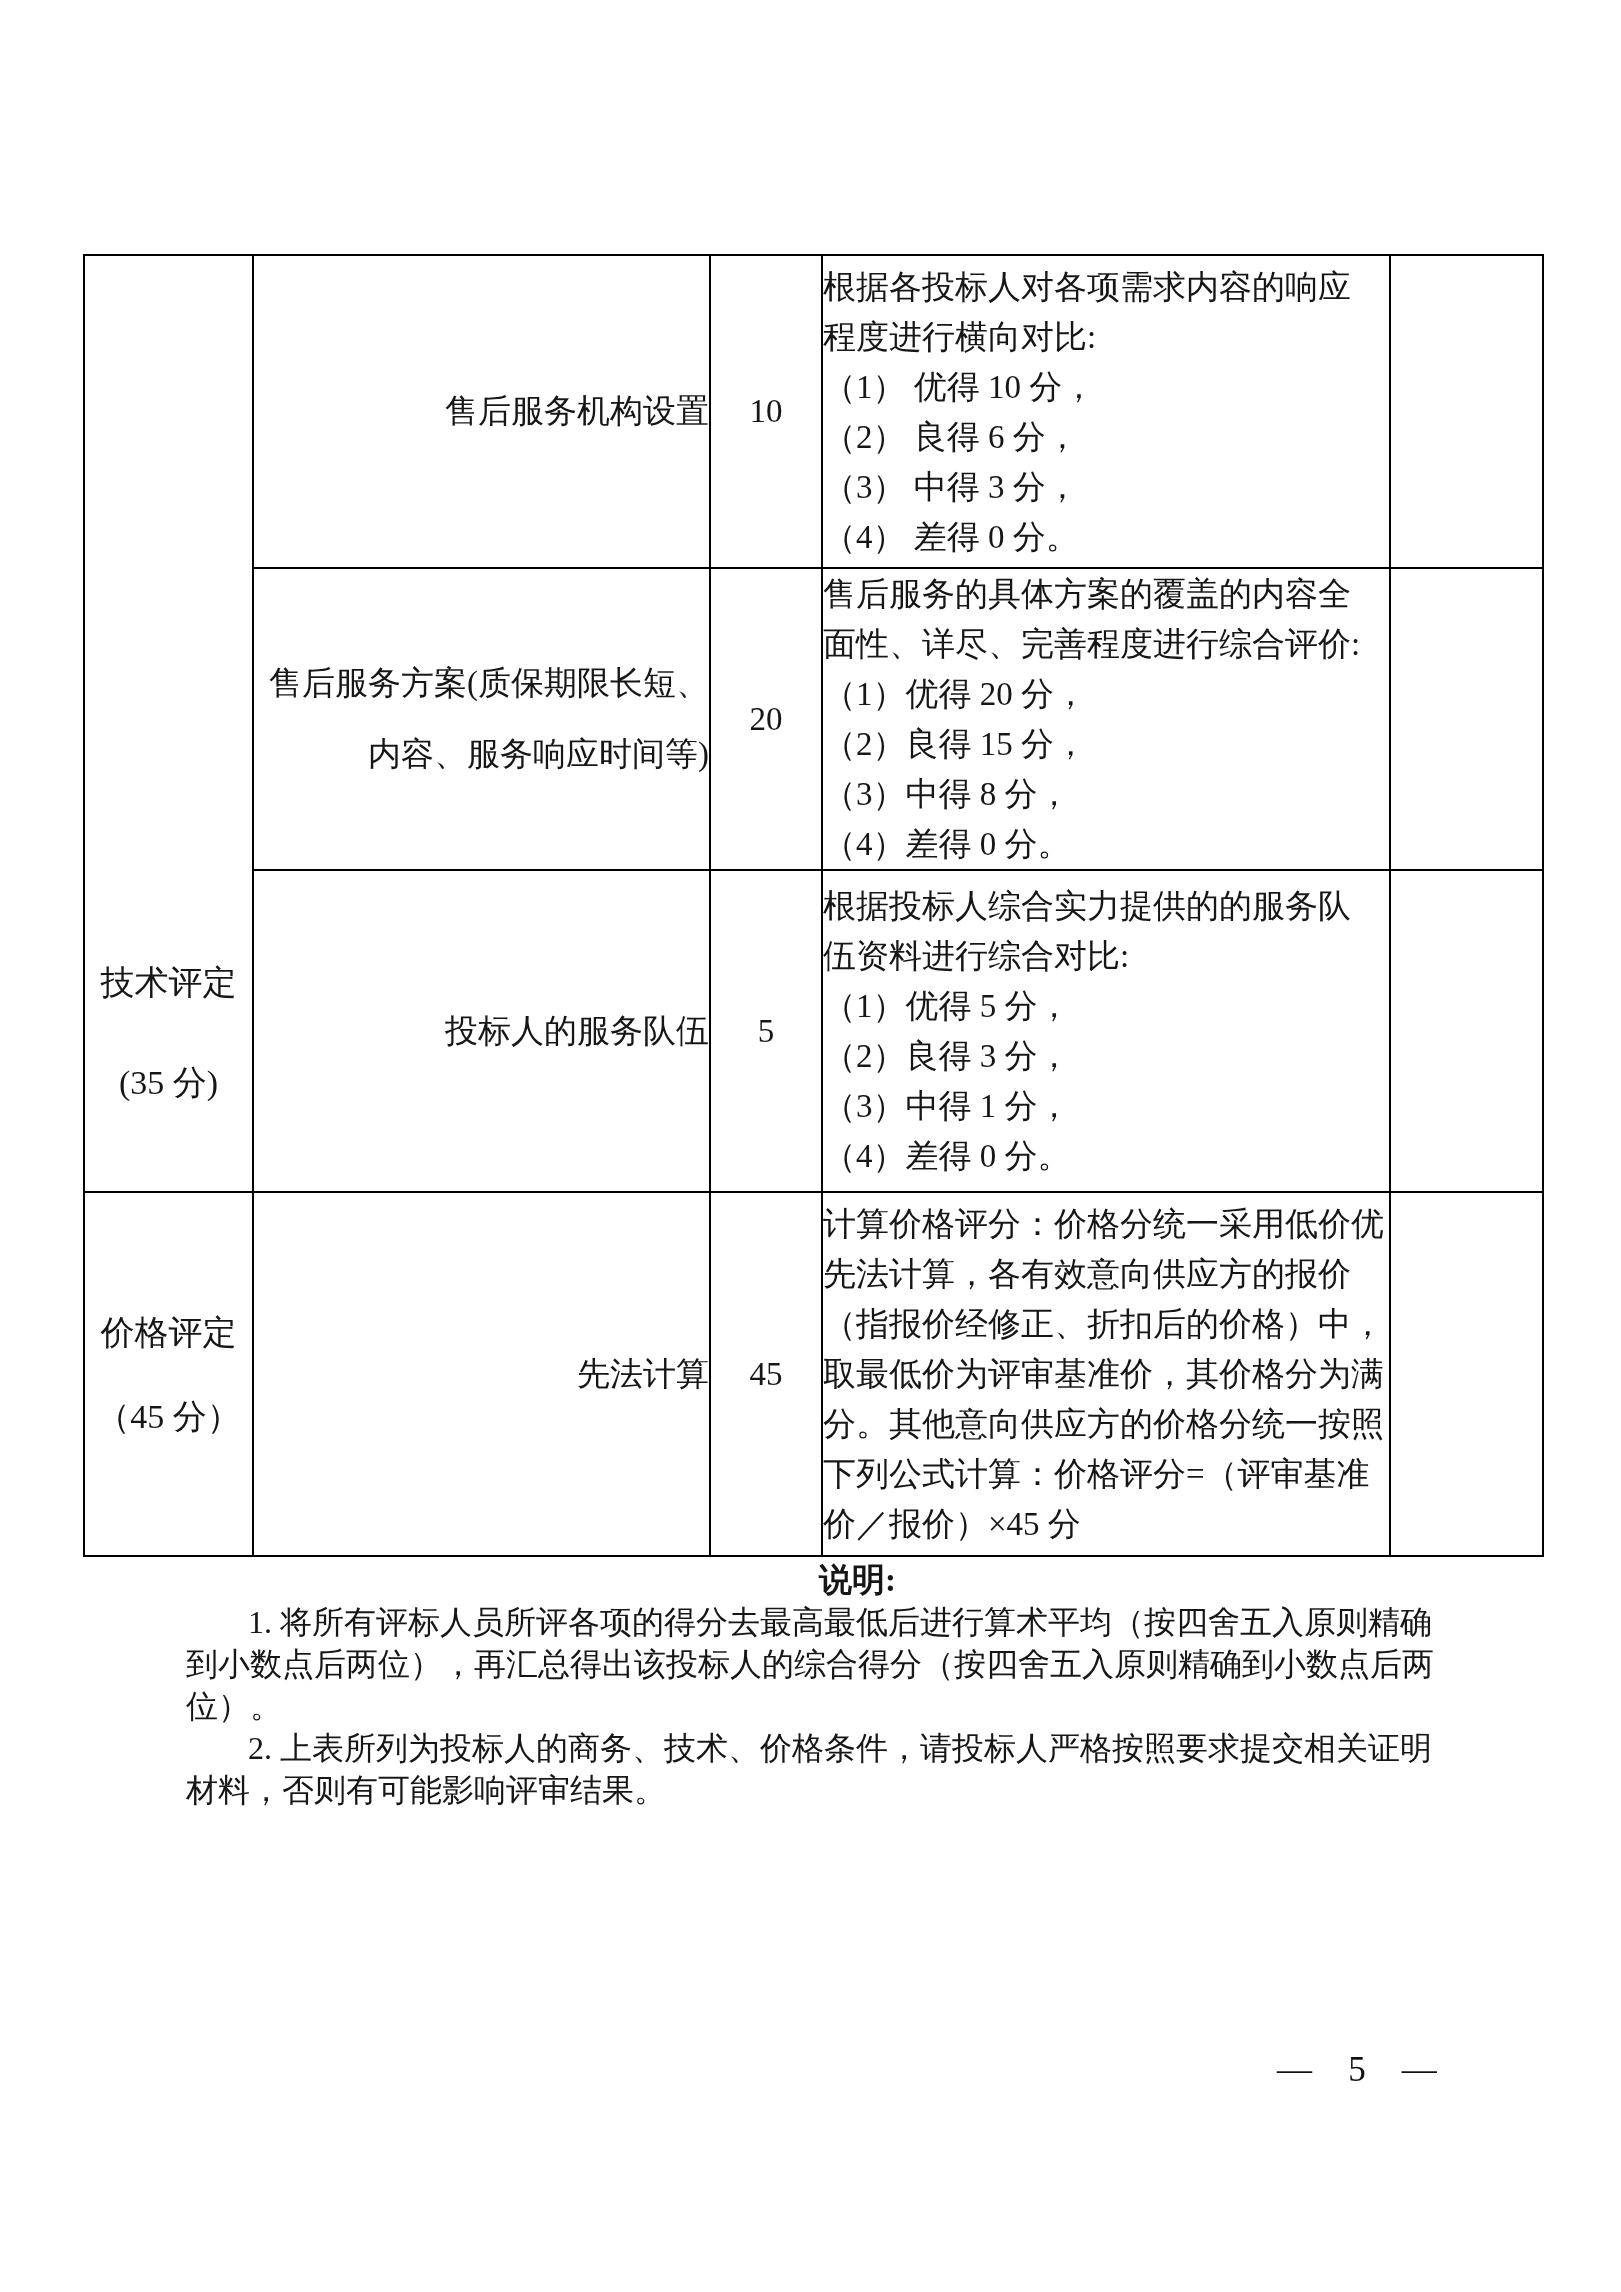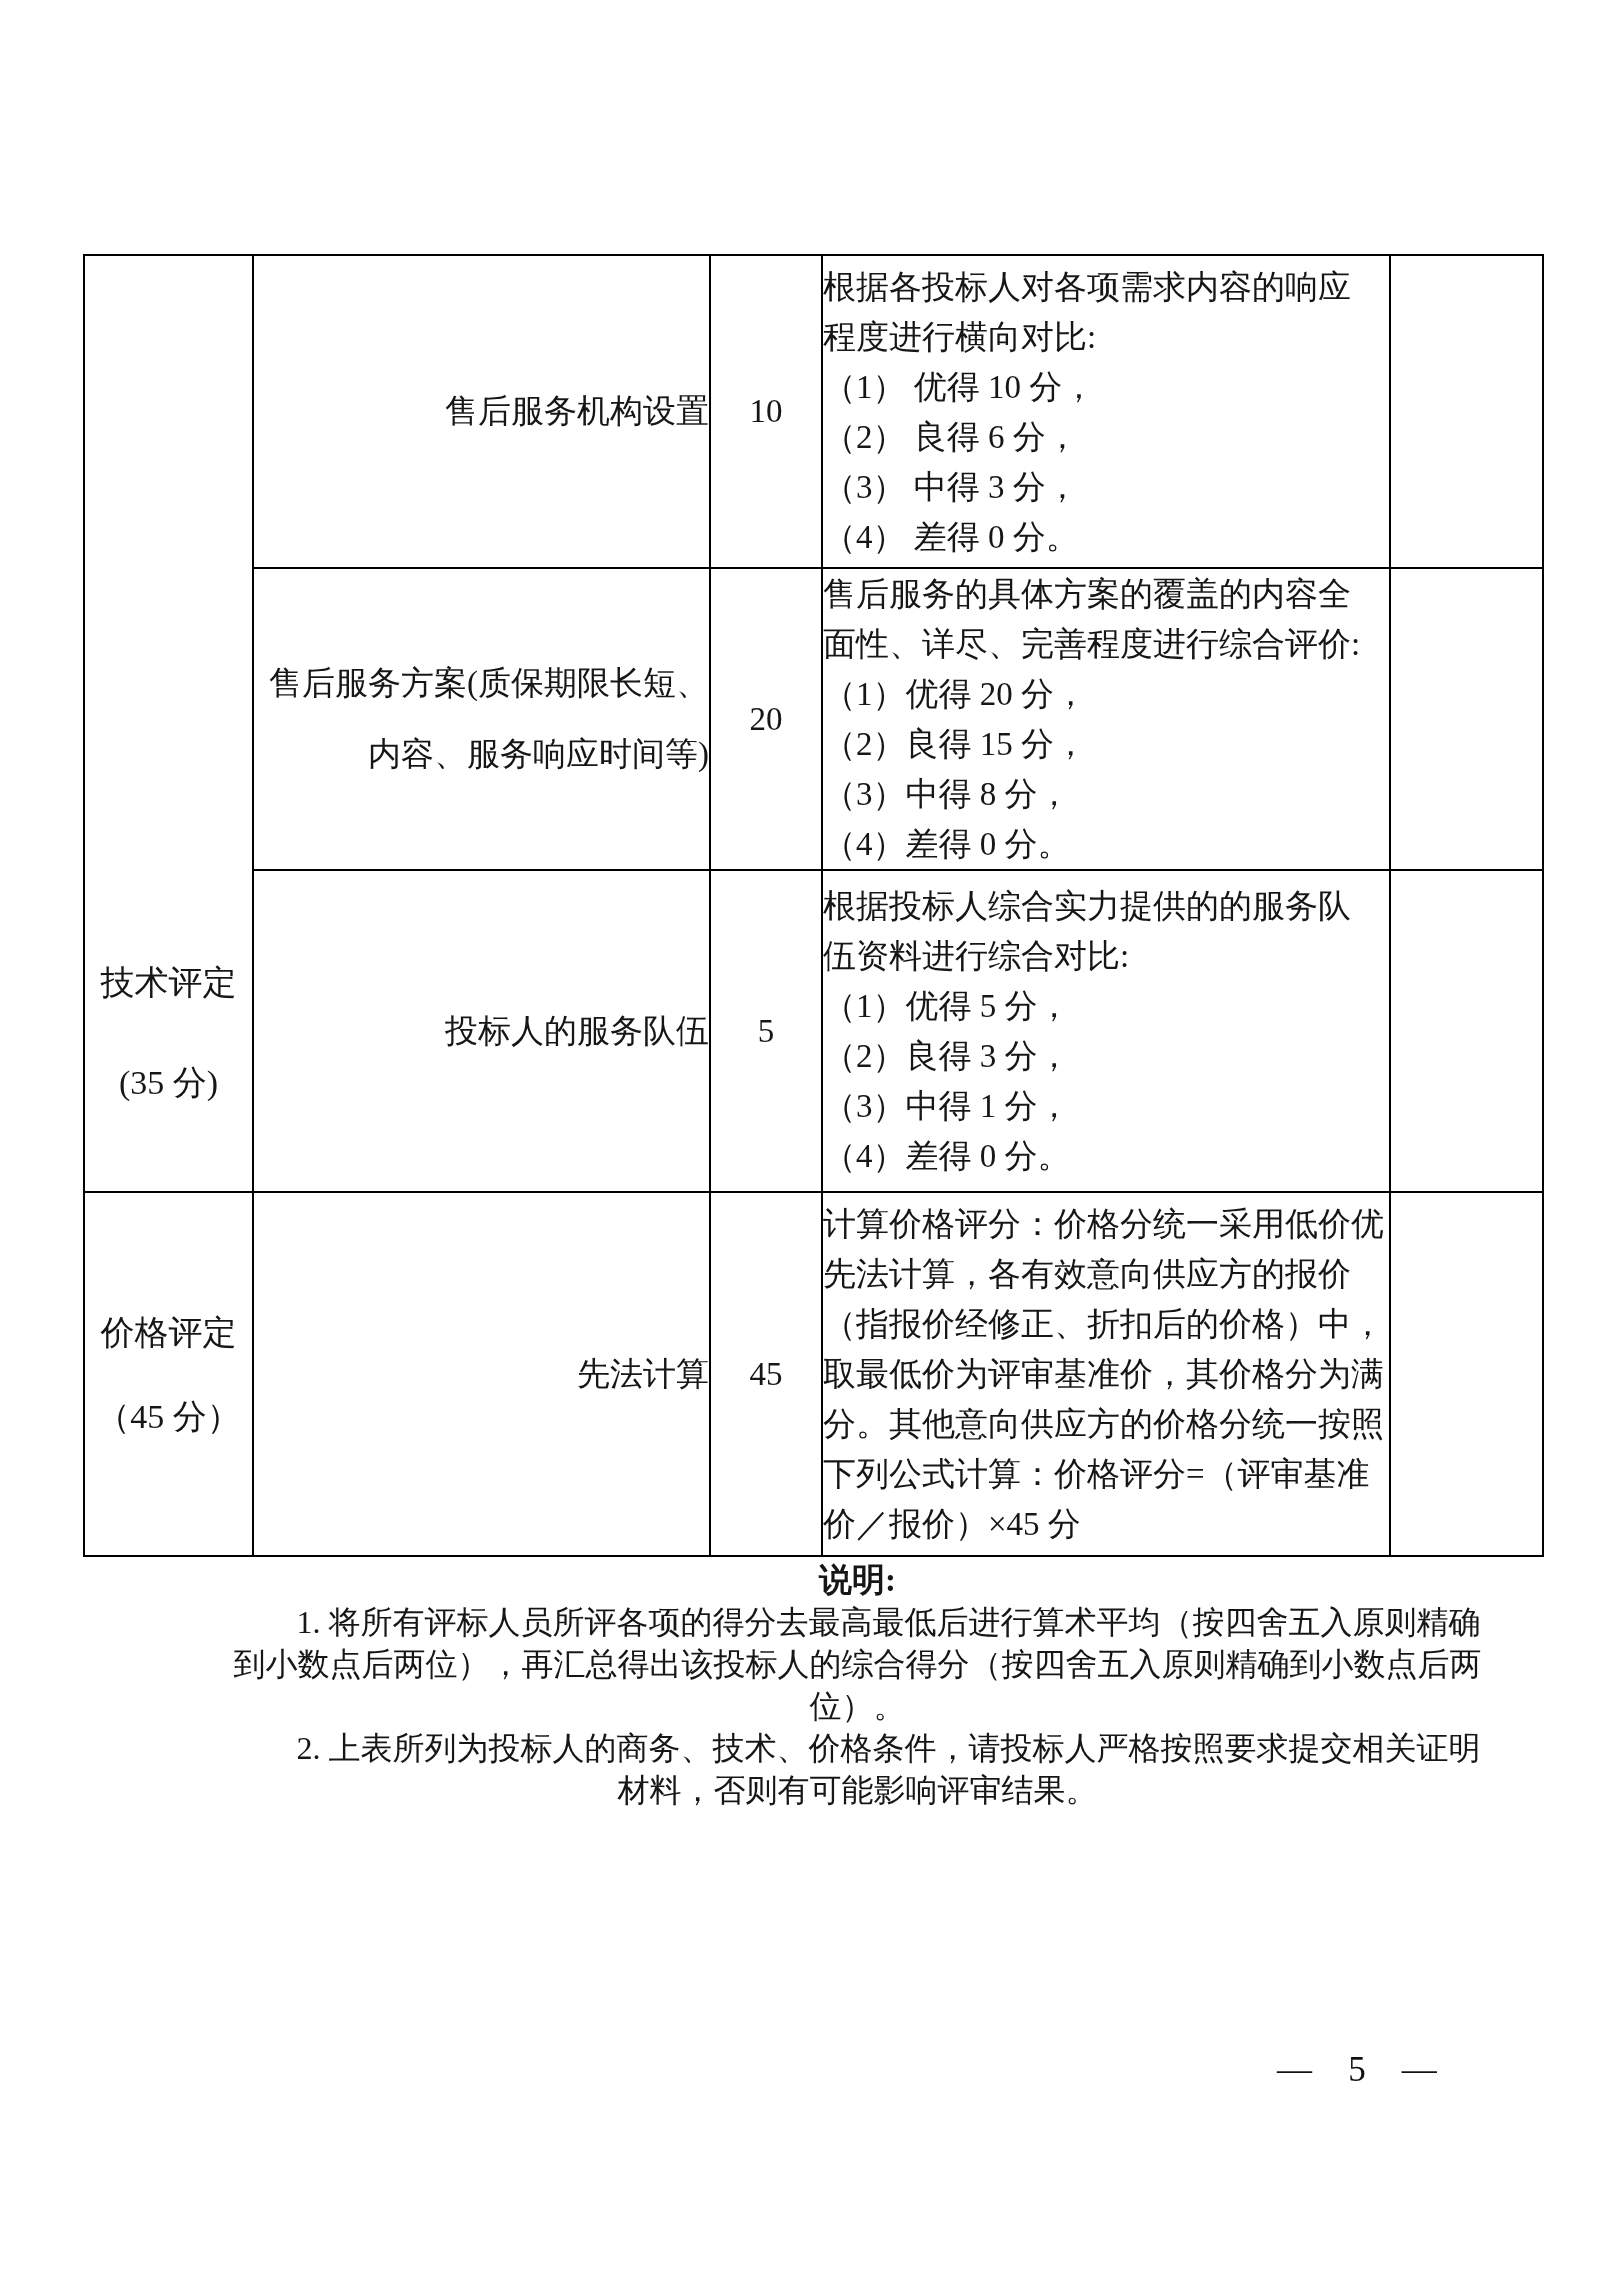--- a/index.html
+++ b/index.html
@@ -55,21 +55,21 @@
   .cell-remark { background:#ffffff; }
 
   
   .notes {
     position:absolute; left:186px; top:1559px;
     width:1343px;
     font-size:32px;
     line-height:42px;
   }
   .notes-title { font-weight:bold; font-size:33px;text-align:center; }
-  .note-para { text-indent:62px; white-space:pre-line;text-align:center; }
+  .note-para { text-indent:62px; white-space:pre-line; }
 
   
   .page-number {
     position:absolute; left:1277px; top:2050px;
     font-size:35px;
     letter-spacing:13.7px;
     color:#111;
   }
 </style>
 </head>

